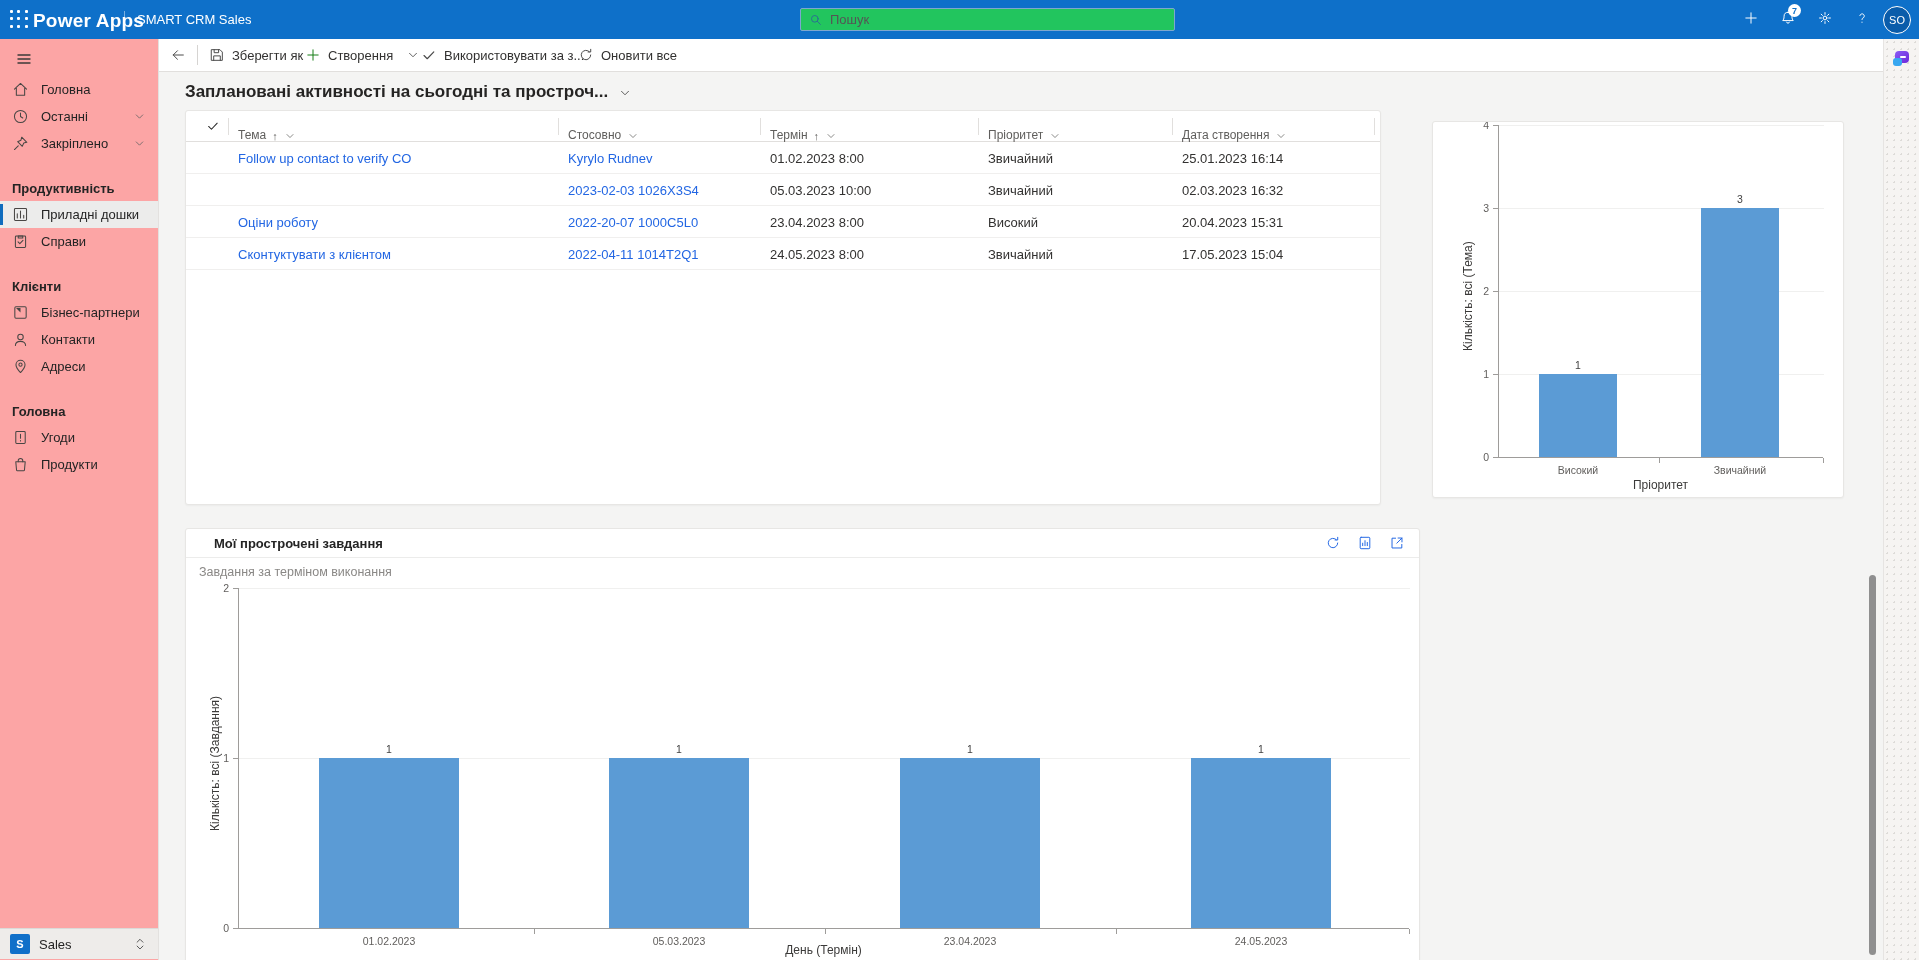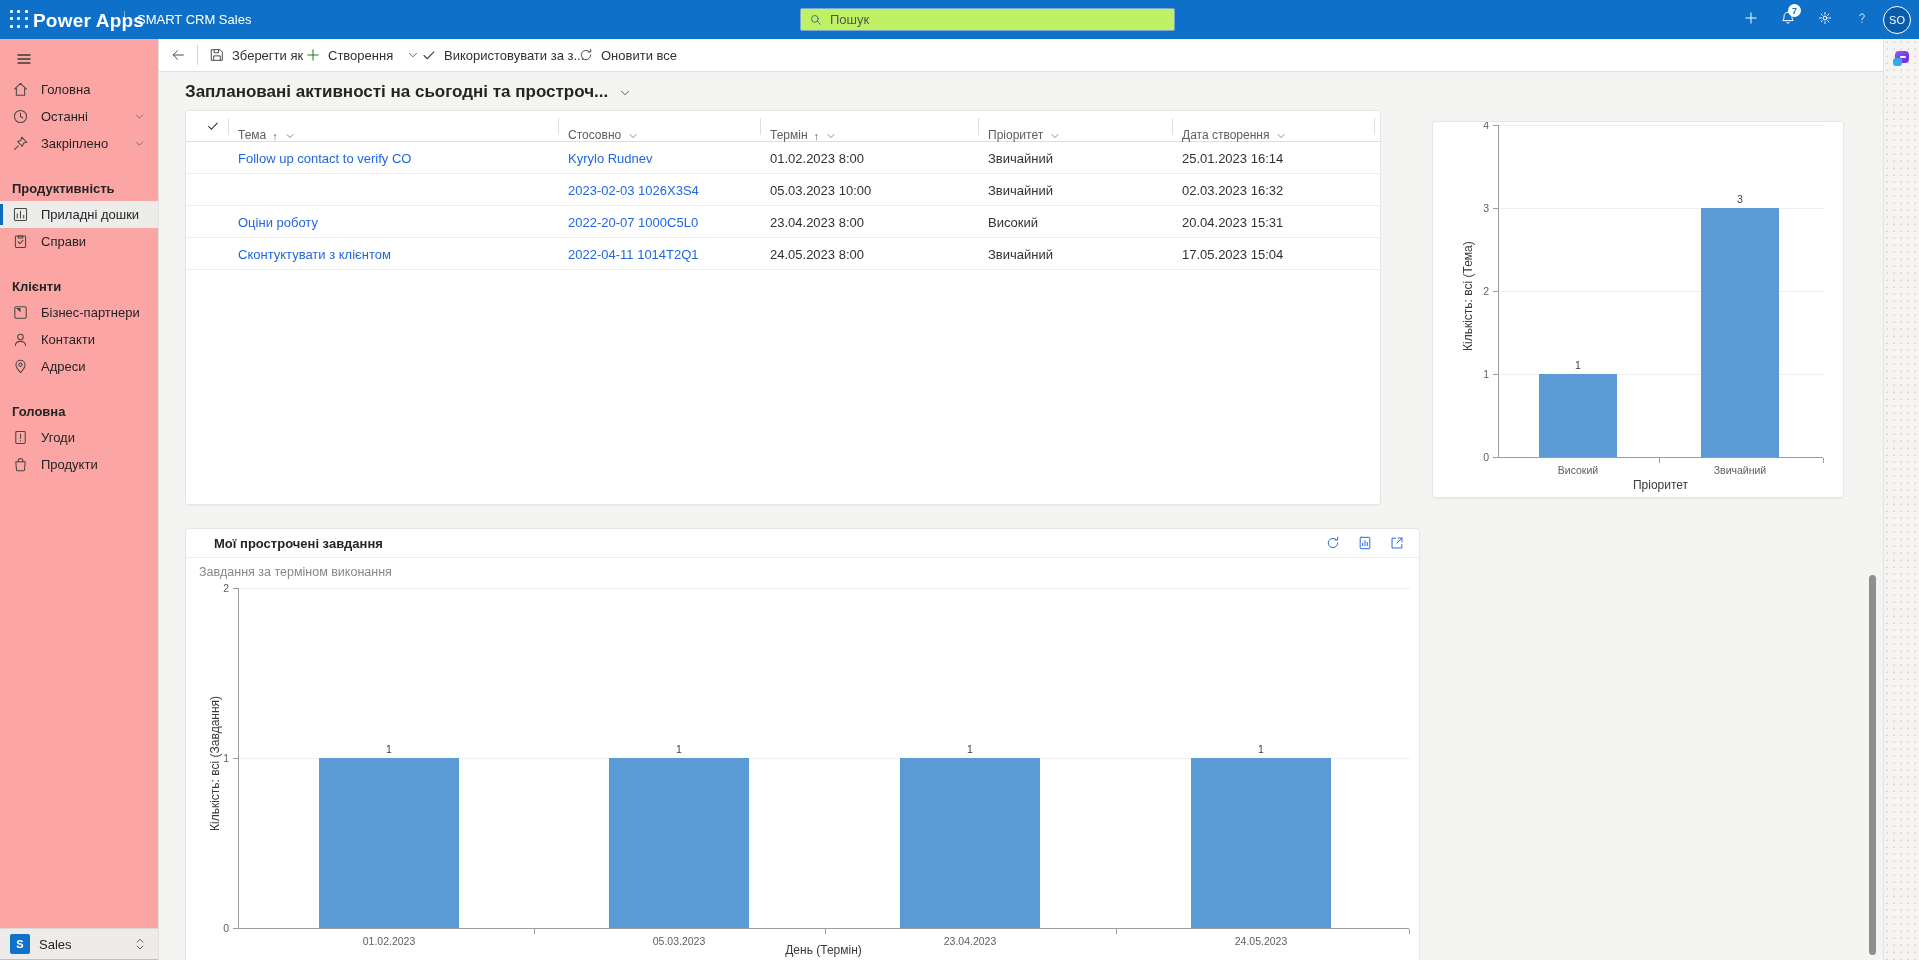--- a/index.html
+++ b/index.html
@@ -7,21 +7,21 @@
   body { font-family:"Liberation Sans", sans-serif; background:#f4f4f3; color:#242424; }
   .stage { position:relative; width:1919px; height:960px; overflow:hidden; }
 
   
   .topbar { position:absolute; left:0; top:0; width:1919px; height:39px; background:#0e70c9; color:#fff; z-index:30; }
   .waffle { position:absolute; left:10px; top:10px; width:19px; height:19px; display:grid; grid-template-columns:repeat(3,1fr); gap:3px; cursor:pointer; }
   .waffle i { width:3px; height:3px; background:#fff; border-radius:1px; }
   .app-name { position:absolute; left:33px; top:10px; font-size:19px; font-weight:bold; letter-spacing:.2px; }
   .tb-div { position:absolute; left:124px; top:11px; width:1px; height:17px; background:rgba(255,255,255,.45); }
   .env-name { position:absolute; left:137px; top:12px; font-size:13px; }
-  .search { position:absolute; left:800px; top:8px; width:375px; height:23px; background:#bef264; border:1px solid #7da7cf; border-radius:2px; display:flex; align-items:center; padding:0 8px; gap:7px; color:#4a4a4a; cursor:text; }
+  .search { position:absolute; left:800px; top:8px; width:375px; height:23px; background:#22c55e; border:1px solid #7da7cf; border-radius:2px; display:flex; align-items:center; padding:0 8px; gap:7px; color:#4a4a4a; cursor:text; }
   .search .s-icon { color:#2b6399; display:flex; }
   .search .s-ph { font-size:13px; color:#555; }
   .tb-actions { position:absolute; right:0; top:0; height:39px; display:flex; align-items:center; }
   .tb-btn { width:37px; height:39px; display:flex; align-items:center; justify-content:center; color:#fff; cursor:pointer; position:relative; }
   .badge { position:absolute; top:4px; right:5px; min-width:13px; height:13px; background:#fff; color:#0e70c9; border-radius:7px; font-size:9px; font-weight:bold; display:flex; align-items:center; justify-content:center; padding:0 2px; }
   .avatar { width:28px; height:28px; border:1.5px solid #fff; border-radius:50%; background:#0a5caa; color:#fff; font-size:11px; display:flex; align-items:center; justify-content:center; margin:0 8px 0 3px; cursor:pointer; }
 
   
   .sidebar { position:absolute; left:0; top:39px; width:159px; height:921px; background:#fca5a5; border-right:1px solid #e3e1df; z-index:20; }
   .hamburger { position:absolute; left:8px; top:7px; width:32px; height:30px; display:flex; align-items:center; justify-content:center; color:#3b3a39; cursor:pointer; }

